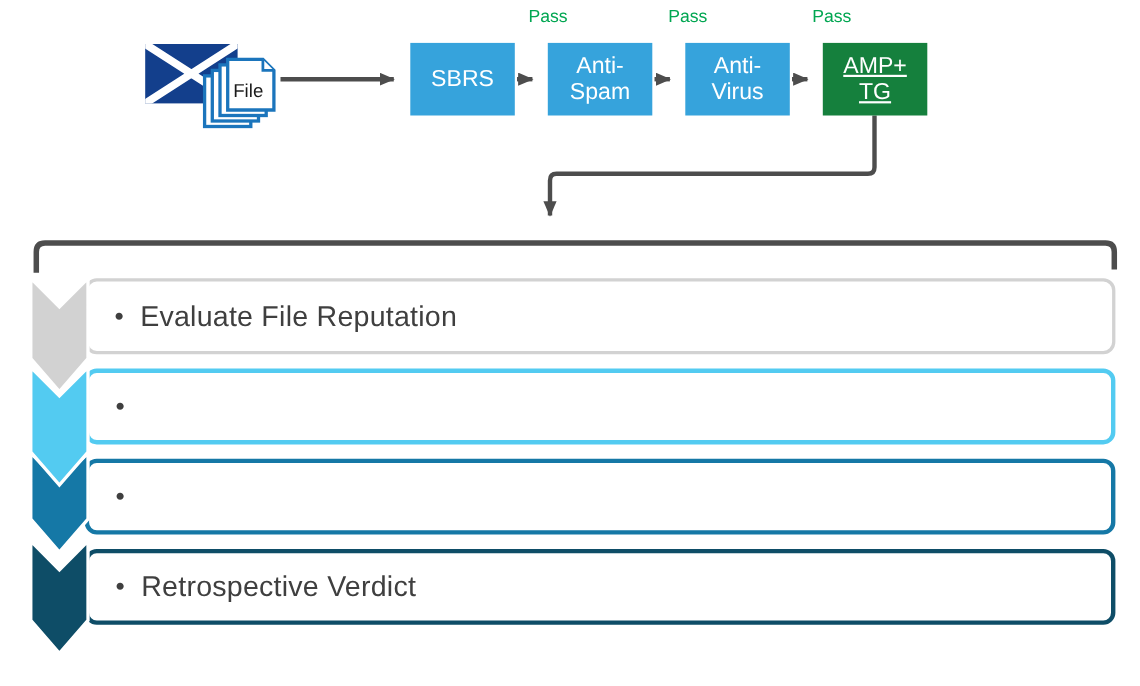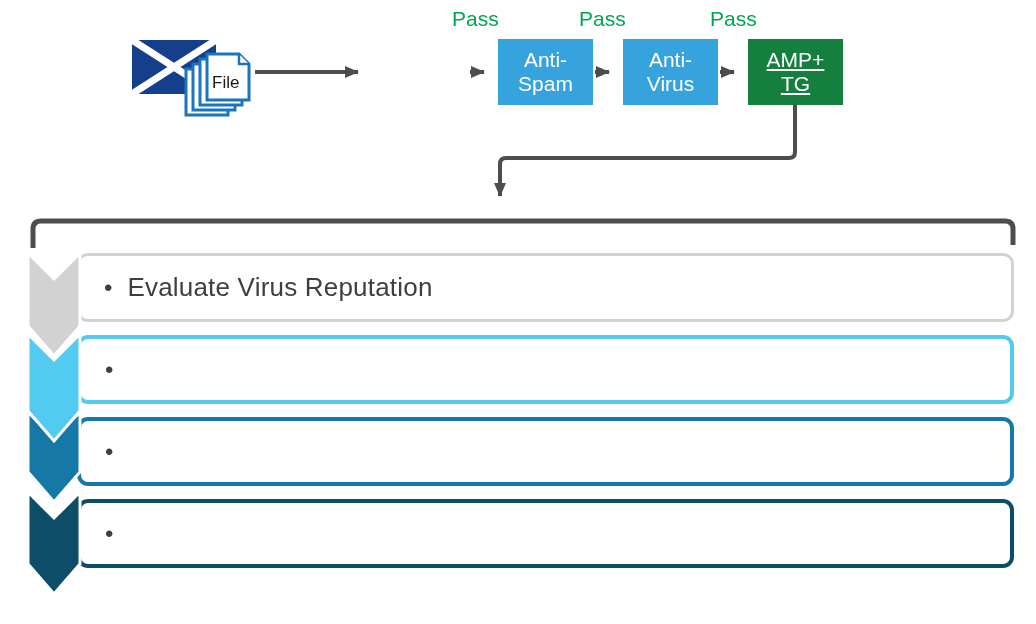--- a/index.html
+++ b/index.html
@@ -35,22 +35,22 @@
     color: #ffffff;
     font-size: 21px;
     line-height: 1.15;
     white-space: pre-line;
     z-index: 2;
   }
   .pass-label {
     position: absolute;
     top: 7px;
     width: 64px;
-    text-align: left;
-    font-size: 21px;
+    text-align: right;
+    font-size: 16px;
     z-index: 2;
   }
   .step-box {
     position: absolute;
     left: 77px;
     width: 937px;
     height: 69px;
     background: #ffffff;
     border: 4px solid #cccccc;
     border-radius: 11px;
@@ -105,49 +105,53 @@
     <g transform="translate(58,18)">
       <rect x="0" y="15" width="42" height="46" fill="#ffffff" stroke="#1B75BC" stroke-width="3"></rect>
       <rect x="7" y="10" width="42" height="46" fill="#ffffff" stroke="#1B75BC" stroke-width="3"></rect>
       <rect x="14" y="5" width="42" height="46" fill="#ffffff" stroke="#1B75BC" stroke-width="3"></rect>
       <path d="M21,0 L53,0 L63,10 L63,46 L21,46 Z" fill="#ffffff" stroke="#1B75BC" stroke-width="3"></path>
       <path d="M53,0 L53,10 L63,10" fill="#ffffff" stroke="#1B75BC" stroke-width="2.5"></path>
       <text x="26" y="34" font-size="17" fill="#1a1a1a">File</text>
     </g>
   </svg>
 
+  <div class="stage-box" style="left: 373px; background: rgb(54, 163, 220);">
+    <span>SBRS</span>
+  </div>
   <div class="stage-box" style="left: 498px; background: rgb(54, 163, 220);">
     <span>Anti-
 Spam</span>
   </div>
   <div class="stage-box" style="left: 623px; background: rgb(54, 163, 220);">
     <span>Anti-
 Virus</span>
   </div>
   <div class="stage-box" style="left: 748px; background: #15803d; text-decoration: underline;">
     <span>AMP+
 TG</span>
   </div>
 
   <div class="pass-label" style="left: 452px; color: rgb(0, 166, 81);">Pass</div>
   <div class="pass-label" style="left: 579px; color: rgb(0, 166, 81);">Pass</div>
   <div class="pass-label" style="left: 710px; color: rgb(0, 166, 81);">Pass</div>
 
   <div class="step-box thin" id="step-box-1" style="top: 253px; border-color: rgb(210, 210, 210);">
     <span class="bullet">•</span>
-    <span class="step-text">Evaluate Virus Reputation</span>
+    <span class="step-text">Evaluate File Reputation</span>
   </div>
   <div class="step-box" id="step-box-2" style="top: 335px; border-color: rgb(83, 203, 241);">
     <span class="bullet">•</span>
   </div>
   <div class="step-box" id="step-box-3" style="top: 417px; border-color: rgb(21, 120, 166);">
     <span class="bullet">•</span>
   </div>
   <div class="step-box" id="step-box-4" style="top: 499px; border-color: rgb(14, 77, 103);">
     <span class="bullet">•</span>
+    <span class="step-text">Retrospective Verdict</span>
   </div>
 
   <svg id="chevron-layer" class="layer" viewBox="0 0 1036 624">
     <polygon id="chev-4" points="28,492 54,518 80,492 80,564 54,594 28,564" fill="#0E4D67" stroke="#ffffff" stroke-width="3"></polygon>
     <polygon id="chev-3" points="28,412 54,438 80,412 80,472 54,502 28,472" fill="#1578A6" stroke="#ffffff" stroke-width="3"></polygon>
     <polygon id="chev-2" points="28,334 54,360 80,334 80,411 54,441 28,411" fill="#53CBF1" stroke="#ffffff" stroke-width="3"></polygon>
     <polygon id="chev-1" points="28,253 54,279 80,253 80,326 54,356 28,326" fill="#D2D2D2" stroke="#ffffff" stroke-width="3"></polygon>
   </svg>
 
 </div>

